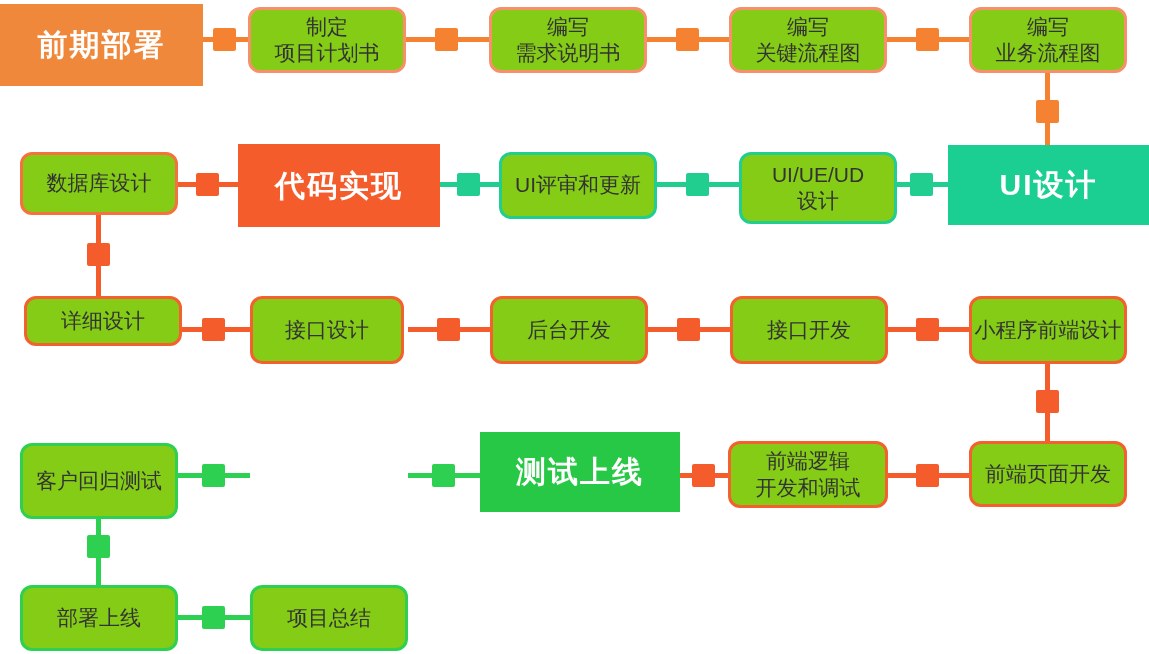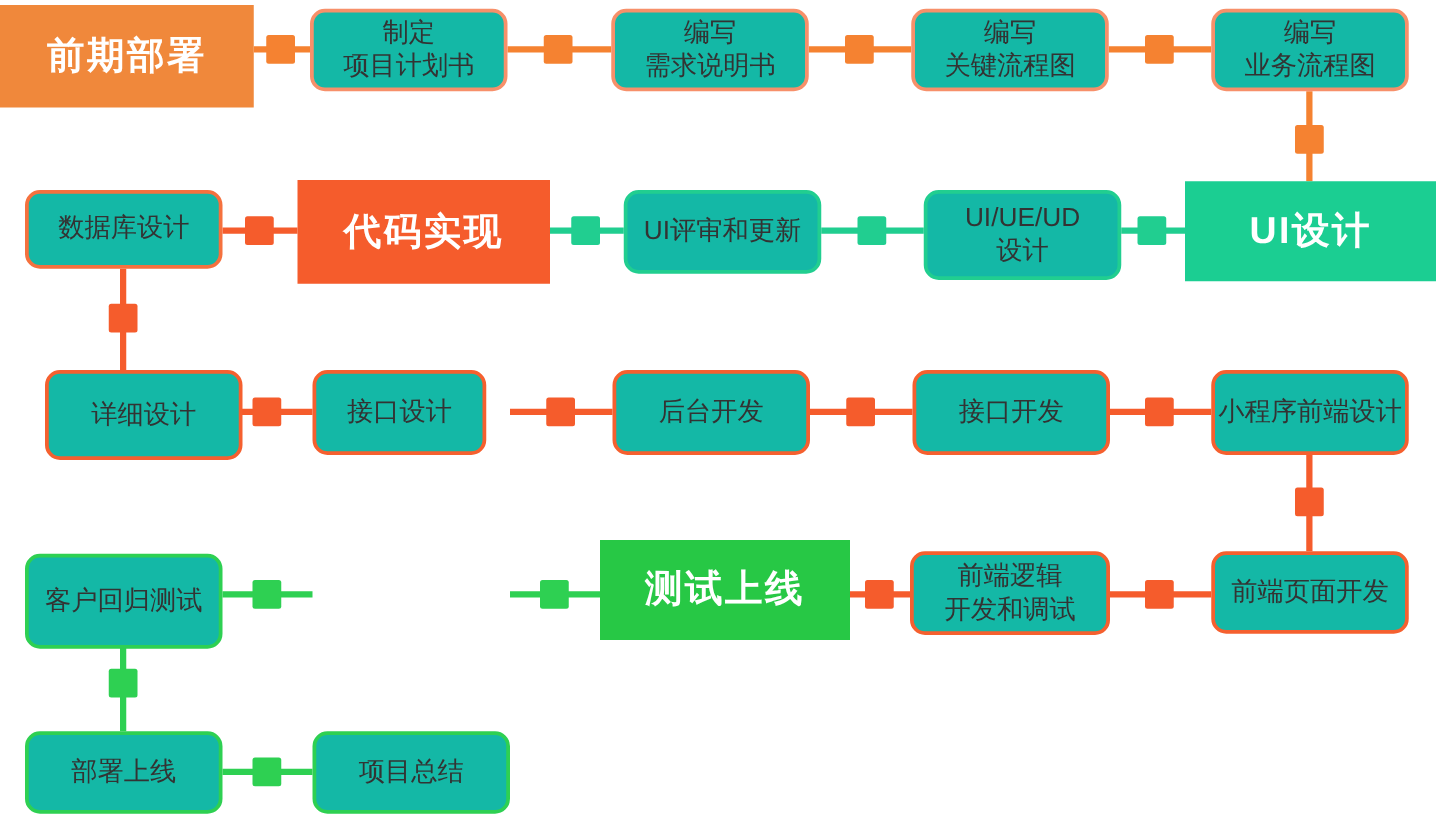--- a/index.html
+++ b/index.html
@@ -5,21 +5,21 @@
   html,body { margin:0; padding:0; background:#ffffff; }
   .canvas {
     position:relative; width:1149px; height:654px; background:#ffffff;
     font-family:"Liberation Sans","DejaVu Sans",sans-serif; overflow:hidden;
   }
   .node {
     position:absolute; display:flex; align-items:center; justify-content:center;
     text-align:center; box-sizing:border-box;
   }
   .task {
-    background:#14b8a6; border:3px solid #ccc; border-radius:12px;
+    background:#84cc16; border:3px solid #ccc; border-radius:12px;
     font-size:21px; color:#333333;
   }
   .stage { color:#ffffff; font-size:30px; font-weight:700; letter-spacing:2px; }
   .node-label { white-space:pre-line; line-height:1.25; }
 
   
   .orange-solid  { background:#F0883B; }
   .red-solid     { background:#F55C2C;justify-content:center; }
   .emerald-solid { background:#1BCE92; }
   .grass-solid   { background:#27C845; }
@@ -148,24 +148,24 @@
   <div class="node task emerald" style="left:499px;top:152px;width:158px;height:67px">
     <span class="node-label">UI评审和更新</span>
   </div>
   <div class="node stage red-solid" style="left:238px;top:144px;width:202px;height:83px">
     <span class="node-label">代码实现</span>
   </div>
   <div class="node task red-lt" style="left:20px;top:152px;width:158px;height:63px">
     <span class="node-label">数据库设计</span>
   </div>
 
-  <div class="node task red" style="left:36px;top:296px;width:158px;height:72px">
+  <div class="node task red" style="left:24px;top:296px;width:158px;height:50px">
     <span class="node-label">详细设计</span>
   </div>
-  <div class="node task red" style="left:250px;top:296px;width:139px;height:68px">
+  <div class="node task red" style="left:250px;top:296px;width:154px;height:68px">
     <span class="node-label">接口设计</span>
   </div>
   <div class="node task red" style="left:490px;top:296px;width:158px;height:68px">
     <span class="node-label">后台开发</span>
   </div>
   <div class="node task red" style="left:730px;top:296px;width:158px;height:68px">
     <span class="node-label">接口开发</span>
   </div>
   <div class="node task red" style="left:969px;top:296px;width:158px;height:68px">
     <span class="node-label">小程序前端设计</span>

